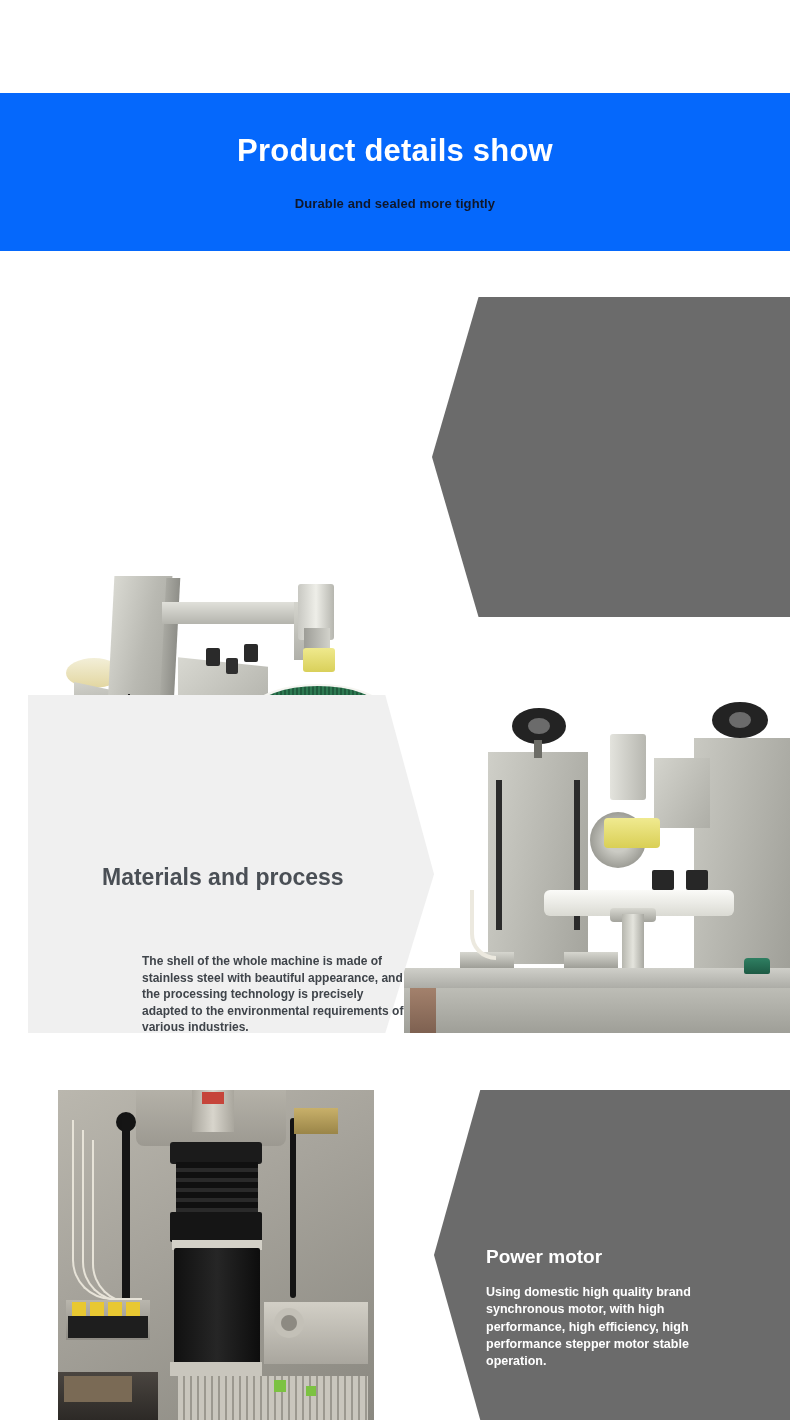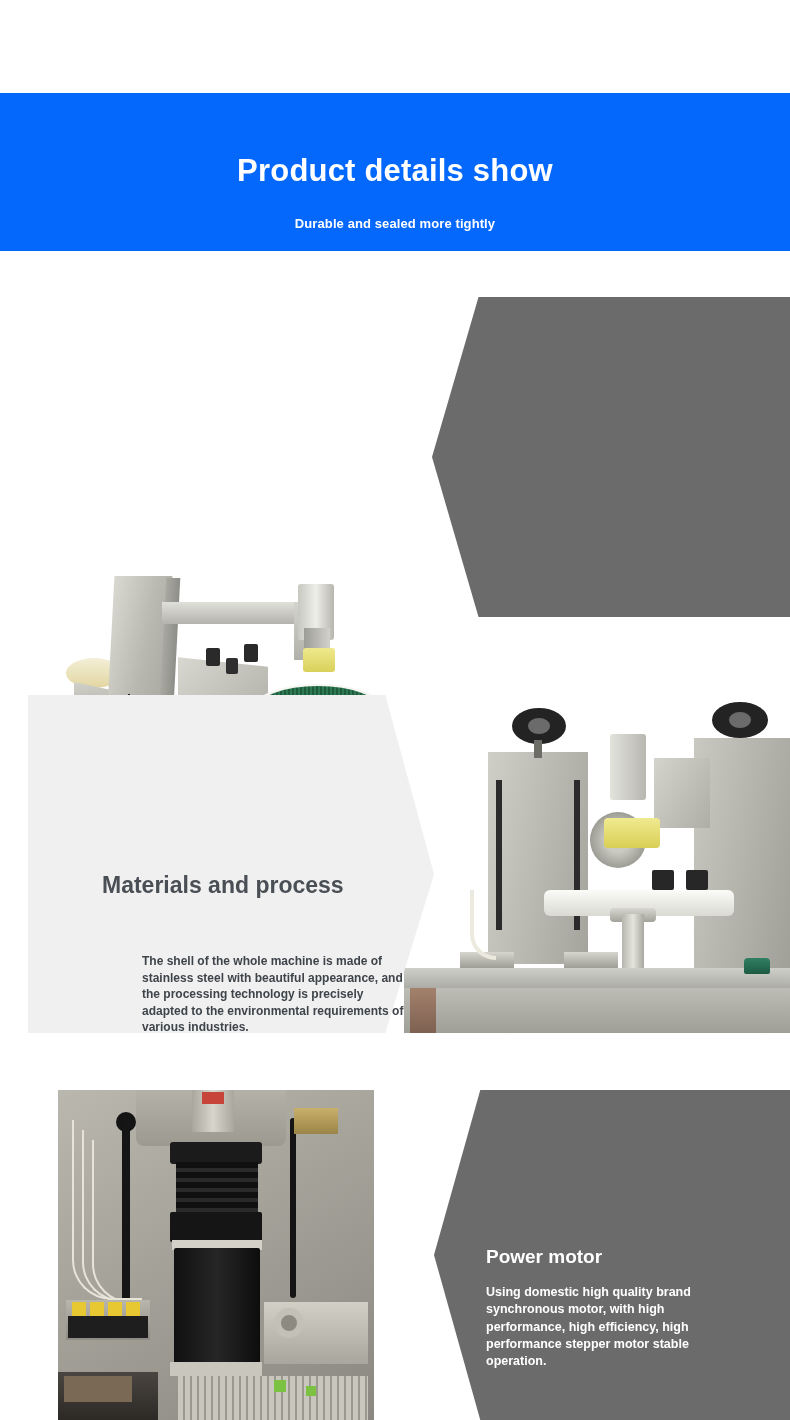--- a/index.html
+++ b/index.html
@@ -8,30 +8,30 @@
     background:#ffffff;
     font-family:"Liberation Sans", sans-serif;
     overflow:hidden;
   }
   .page { position:relative; width:790px; height:1420px; background:#fff; }
 
   
   .banner {
     position:absolute; left:0; top:93px; width:790px; height:158px;
     background:#0568fc;
-    display:flex; flex-direction:column; align-items:center; justify-content:center;
+    display:flex; flex-direction:column; align-items:center; justify-content:flex-start;
   }
   .banner-title {
     margin-top:42px;
     font-size:31px; font-weight:bold; color:#ffffff;
     letter-spacing:0.2px; line-height:1;
   }
   .banner-sub {
     margin-top:30px;
-    font-size:13px; font-weight:bold; color:#ffffff;
+    font-size:13px; font-weight:bold; color:#0f172a;
     letter-spacing:0.1px;
   }
 
   
   .section { position:absolute; left:0; width:790px; }
 
   
   .photo { position:absolute; overflow:hidden; background:#ffffff; }
 
   
@@ -48,21 +48,21 @@
     filter: drop-shadow(2px 3px 6px rgba(0,0,0,0.18));
   }
 
   .panel-inner { position:absolute; left:0; top:0; width:100%; height:100%; }
 
   .panel-title {
     position:absolute;
     font-weight:bold; line-height:1.1;
   }
   .panel-title.on-dark { color:#ffffff; font-size:19px; }
-  .panel-title.on-light { color:#4a4f55; font-size:23px;margin-top:8px; }
+  .panel-title.on-light { color:#4a4f55; font-size:23px; }
 
   .panel-body {
     position:absolute;
     font-weight:bold; line-height:1.38;
   }
   .panel-body.on-dark { color:#ffffff; font-size:12.5px; }
   .panel-body.on-light { color:#3f444a; font-size:12px; }
 
   
   .ph { position:absolute; }

